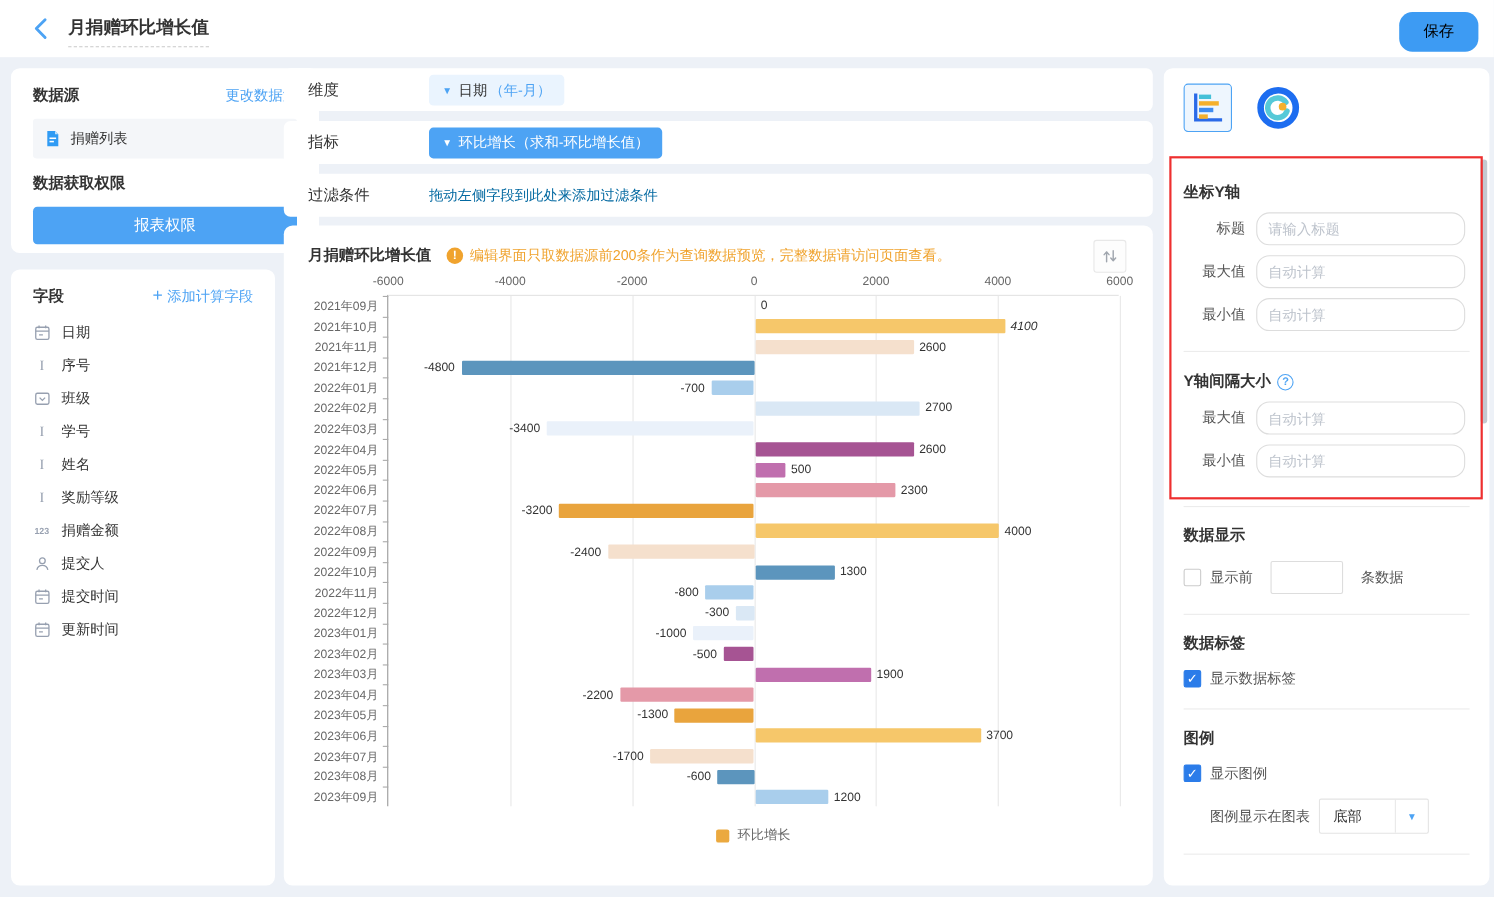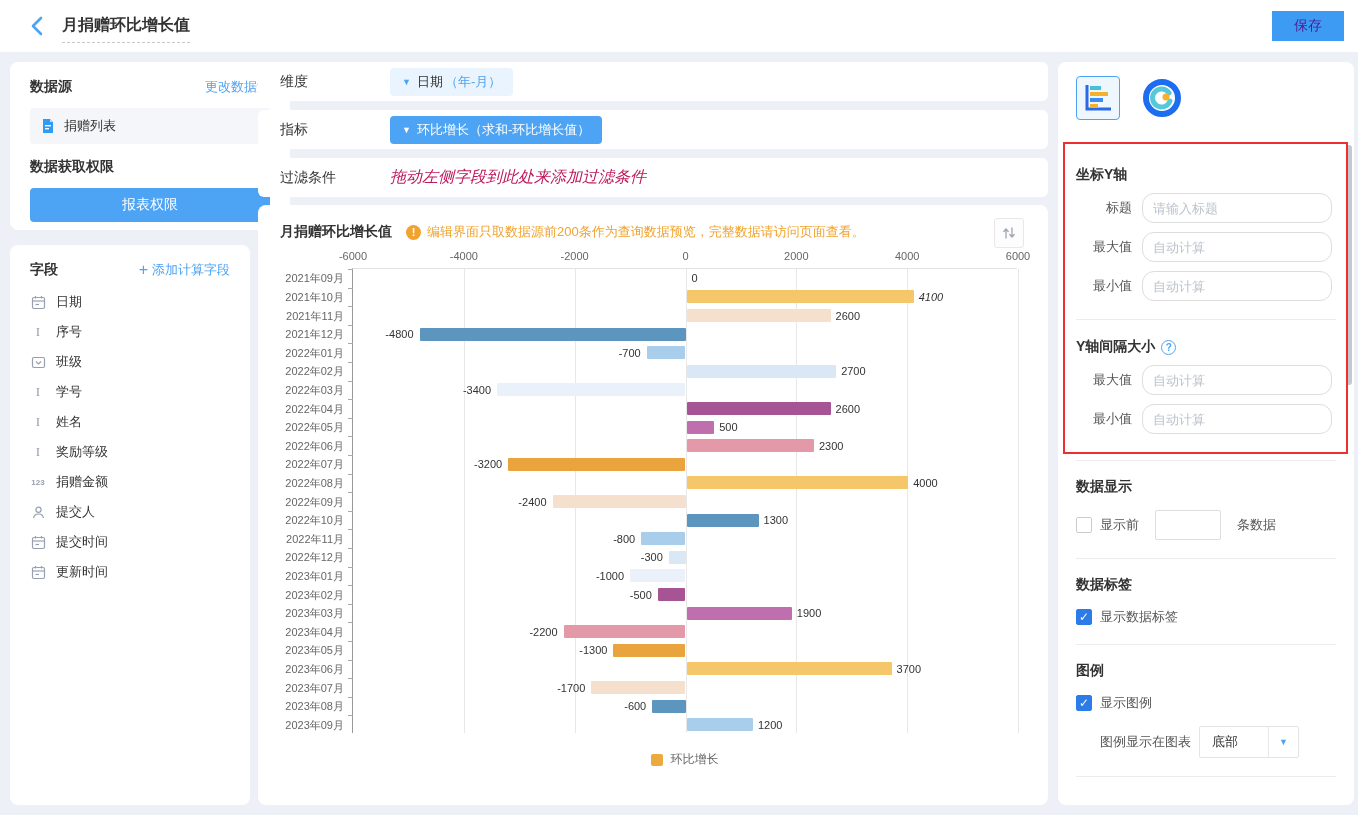--- a/index.html
+++ b/index.html
@@ -4,22 +4,22 @@
 <style>
   * { margin:0; padding:0; box-sizing:border-box; }
   html,body { width:1358px; height:815px; overflow:hidden;
     font-family:"Liberation Sans","DejaVu Sans",sans-serif; background:#edf1f7; color:#333; }
 
   
   .topbar { position:absolute; left:0; top:0; width:1358px; height:52px; background:#fff; }
   .back { position:absolute; left:26px; top:14px; width:24px; height:24px; cursor:pointer; }
   .page-title { position:absolute; left:62px; top:15px; font-size:16px; font-weight:bold;
     border-bottom:1px dashed #c9c9c9; padding-bottom:6px; }
-  .save-btn { position:absolute; right:14px; top:11px; width:72px; height:30px; background:#3d9bf3;
-    color:#4c1d95; font-size:14px; border:none; border-radius:0; display:flex; align-items:center; justify-content:center; }
+  .save-btn { position:absolute; right:14px; top:11px; width:72px; height:36px; background:#3d9bf3;
+    color:#000000; font-size:14px; border:none; border-radius:12px; display:flex; align-items:center; justify-content:center; }
 
   .card { position:absolute; background:#fff; border-radius:8px; }
 
   
   .ds-card { left:10px; top:62px; width:280px; height:168px; padding:16px 20px; }
   .panel-h { font-size:14px; font-weight:bold; color:#333; }
   .row-between { display:flex; justify-content:space-between; align-items:center; }
   .blue-link { color:#4da3f4; font-size:13px; cursor:pointer; }
   .ds-item { margin-top:12px; height:36px; background:#f4f6f9; border-radius:3px; display:flex;
     align-items:center; padding:0 10px; font-size:13px; gap:8px; }
@@ -41,21 +41,21 @@
   
   .cfg-row { position:absolute; left:258px; width:790px; height:39px; background:#fff; border-radius:6px;
     display:flex; align-items:center; padding-left:22px; font-size:14px; }
   .cfg-label { width:110px; flex:0 0 110px; }
   .tag { display:inline-flex; align-items:center; gap:6px; height:28px; border-radius:4px;
     padding:0 12px; font-size:13px; }
   .tag-dim { background:#eaf4fe; }
   .tag-dim .caret, .tag-dim .suffix { color:#4da3f4; }
   .tag-met { background:#4da3f4; color:#fff; }
   .caret { font-size:9px; }
-  .placeholder-text { color:#be185d; font-size:16px;font-style:italic; }
+  .placeholder-text { color:#0369a1; font-size:13px; }
 
   
   .chart-card { left:258px; top:205px; width:790px; height:600px; padding:18px 22px; }
   .chart-head { display:flex; align-items:center; gap:14px; }
   .chart-title { font-size:14px; font-weight:bold; }
   .notice { display:flex; align-items:center; gap:6px; color:#f0a32e; font-size:13px; }
   .warn-ic { width:15px; height:15px; border-radius:50%; background:#f0a32e; color:#fff; font-size:11px;
     font-weight:bold; display:flex; align-items:center; justify-content:center; flex:0 0 15px; }
   .sort-box { position:absolute; right:24px; top:13px; width:30px; height:30px; border:1px solid #e8e8e8;
     border-radius:3px; display:flex; align-items:center; justify-content:center; color:#9aa0a8; cursor:pointer; background:#fdfdfd; }

